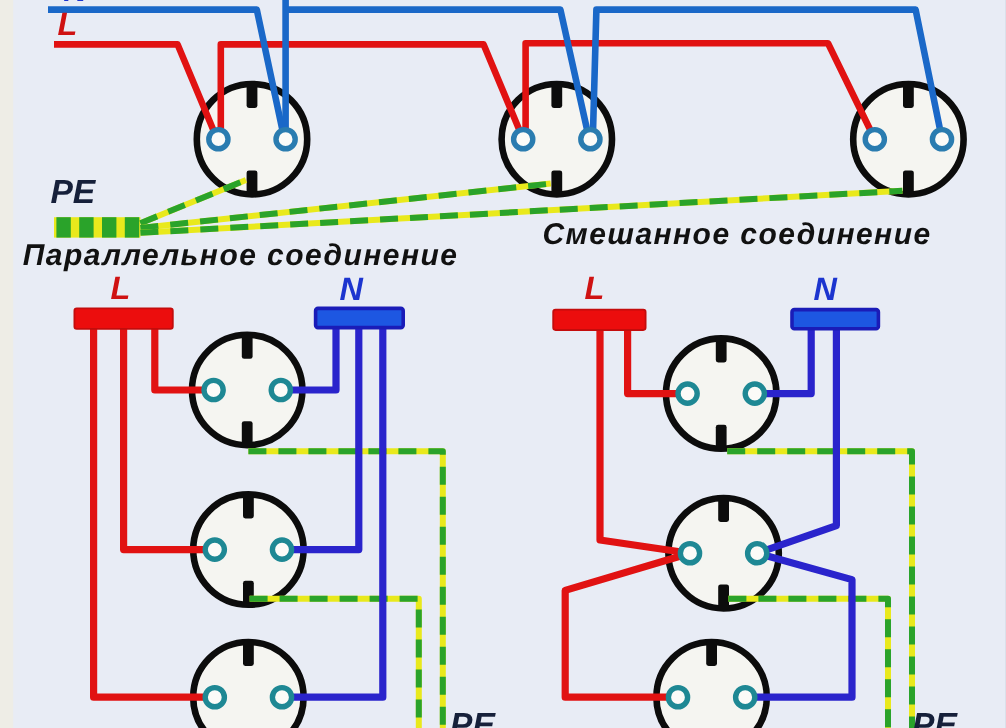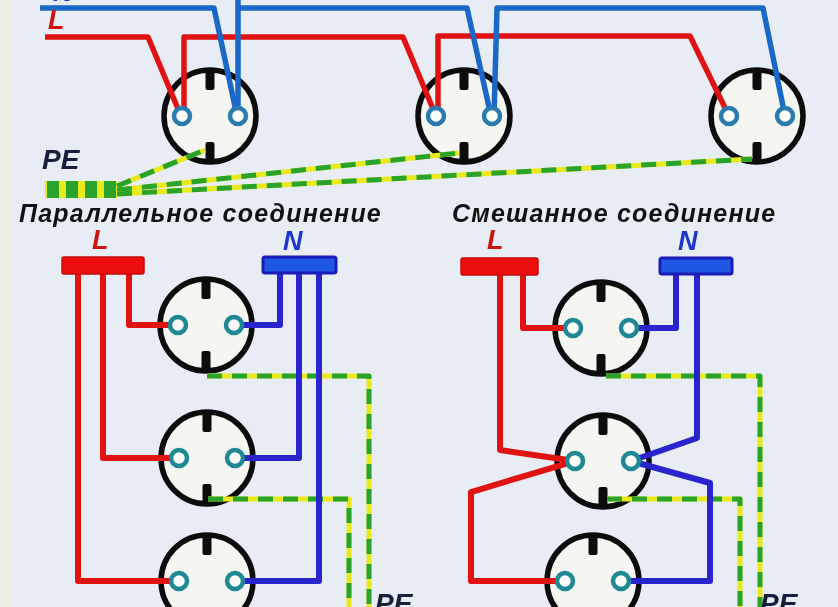--- a/index.html
+++ b/index.html
@@ -172,21 +172,21 @@
         <circle class="term term-low" cx="621" cy="581" r="8"></circle>
       </g>
     </g>
   </svg>
 
   <div class="lbl lbl-blue" style="left:53px;top:-21px;font-size:27px">N</div>
   <div class="lbl lbl-red" style="left:48px;top:7px;font-size:27px">L</div>
   <div class="lbl lbl-dark" style="left:42px;top:146px;font-size:28px">PE</div>
 
   <div class="lbl title" style="left:19px;top:201px">Параллельное соединение</div>
-  <div class="lbl title" style="left:452px;top:201px">Смешанное соединение</div>
+  <div class="lbl title" style="left:452px;top:183px">Смешанное соединение</div>
 
   <div class="lbl lbl-red" style="left:92px;top:227px;font-size:27px">L</div>
   <div class="lbl lbl-blue" style="left:283px;top:228px;font-size:27px">N</div>
   <div class="lbl lbl-red" style="left:487px;top:227px;font-size:27px">L</div>
   <div class="lbl lbl-blue" style="left:678px;top:228px;font-size:27px">N</div>
 
   <div class="lbl lbl-dark" style="left:375px;top:590px;font-size:28px">PE</div>
   <div class="lbl lbl-dark" style="left:760px;top:590px;font-size:28px">PE</div>
 </div>
 

